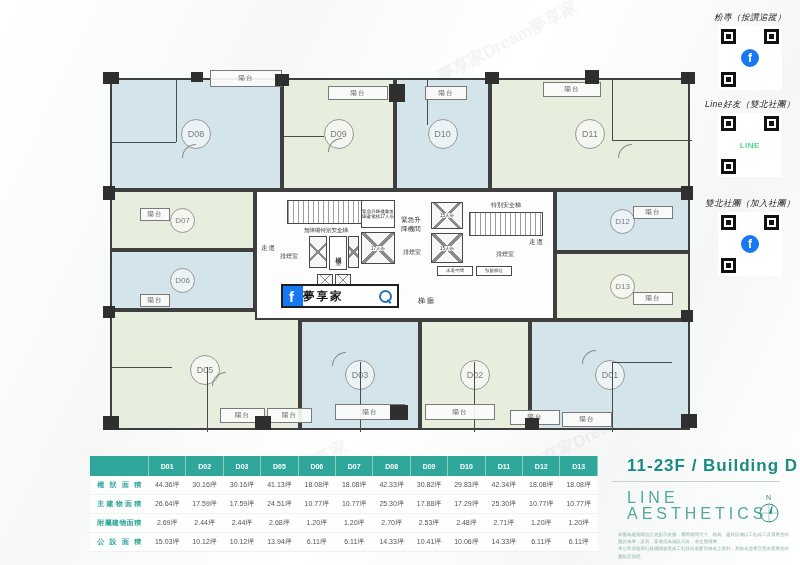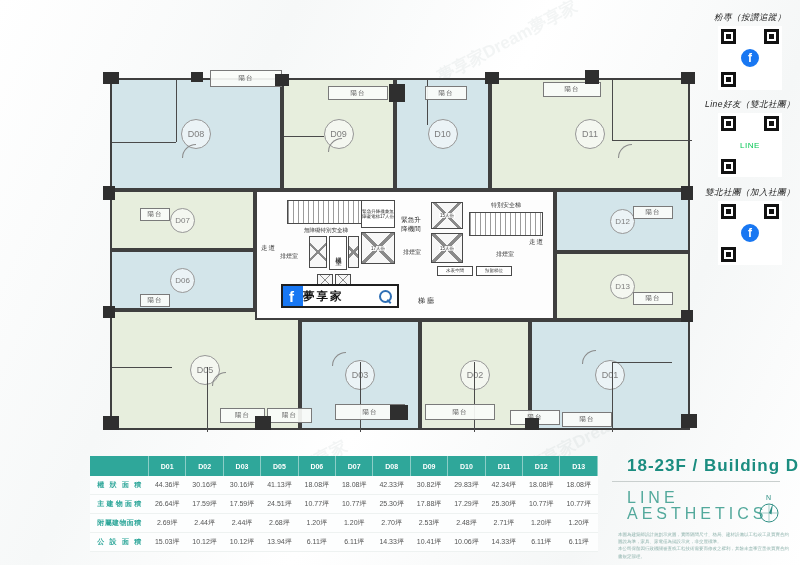--- a/index.html
+++ b/index.html
@@ -107,21 +107,21 @@
   </div>
   <div class="qr-sec" style="top:99px;">
     <span class="qr-label">Line好友（雙北社團）</span>
     <div class="qr">
       <span class="finder f-tl"></span>
       <span class="finder f-tr"></span>
       <span class="finder f-bl"></span>
       <span class="qr-logo-line">LINE</span>
     </div>
   </div>
-  <div class="qr-sec" style="top:187px;text-align:center;">
+  <div class="qr-sec" style="top:198px;text-align:center;">
     <span class="qr-label">雙北社團（加入社團）</span>
     <div class="qr">
       <span class="finder f-tl"></span>
       <span class="finder f-tr"></span>
       <span class="finder f-bl"></span>
       <span class="qr-logo-fb">f</span>
     </div>
   </div>
 
   <div class="plan">
@@ -334,21 +334,21 @@
           <td>14.33坪</td>
           <td>10.41坪</td>
           <td>10.06坪</td>
           <td>14.33坪</td>
           <td>6.11坪</td>
           <td>6.11坪</td>
         </tr>
       </tbody>
   </table>
 
-  <div class="floor-title">18-23F / Building D</div>
+  <div class="floor-title">11-23F / Building D</div>
   <div class="fline"></div>
   <div class="plan-word">LINE</div>
   <div class="aes-word">AESTHETICS</div>
   <div class="compass">
     <span class="n">N</span>
     <svg width="26" height="30" viewBox="0 0 26 30">
       <circle cx="13" cy="17" r="9" fill="none" stroke="#2e8f84" stroke-width="1"></circle>
       <line x1="4" y1="17" x2="22" y2="17" stroke="#7fb8b0" stroke-width="0.7"></line>
       <line x1="13" y1="8" x2="13" y2="26" stroke="#7fb8b0" stroke-width="0.7"></line>
       <polygon points="13,17 17,7 15.5,18.5" fill="#2e8f84"></polygon>

